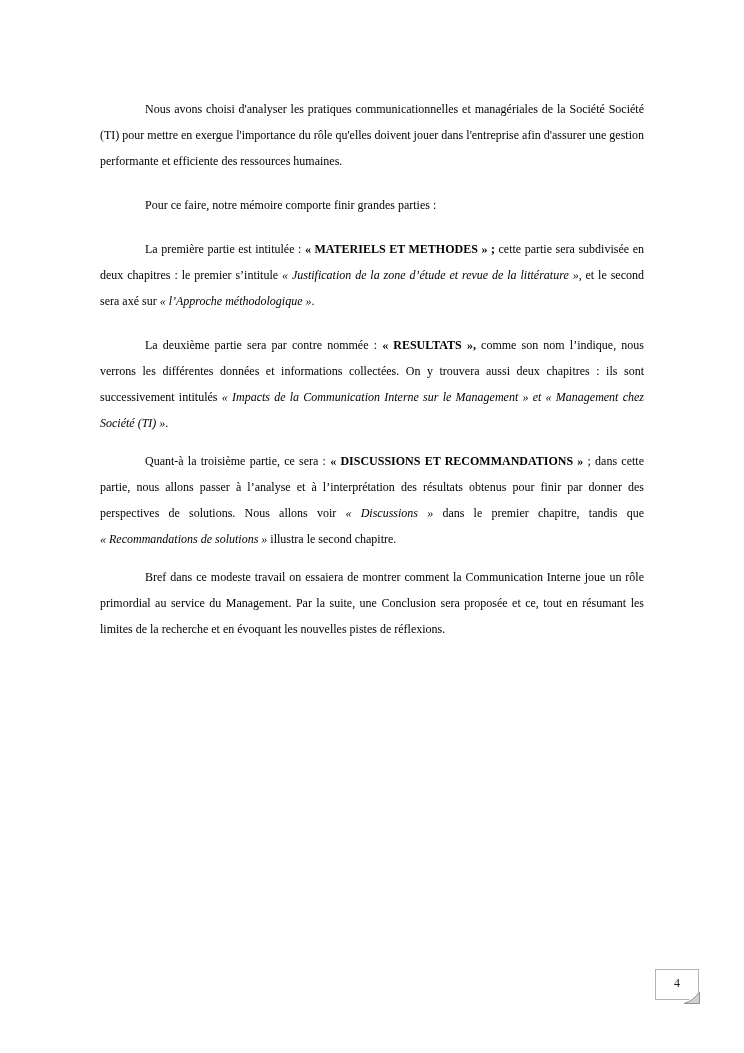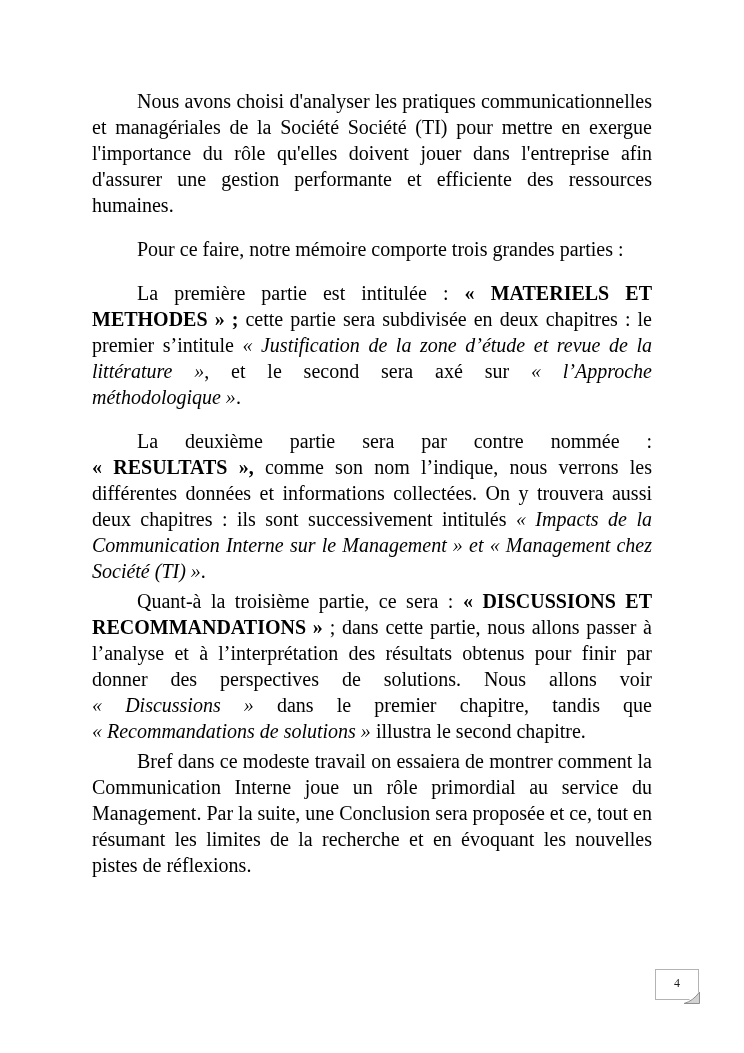--- a/index.html
+++ b/index.html
@@ -15,22 +15,22 @@
     font-family: "Liberation Serif", "DejaVu Serif", serif;
     color: #000000;
   }
   .doc-body {
     position: absolute;
     left: 88px;
     top: 84px;
     width: 568px;
   }
   p.para {
-    margin: 4px;
-    font-size: 20px;
+    margin: 12px;
+    font-size: 12px;
     line-height: 26px;
     text-align: justify;
     text-indent: 45px;
     color: #000000;
   }
   p.para.gap {
     margin-bottom: 18px;
   }
   .run-normal { font-style: normal; font-weight: normal; }
   .run-italic { font-style: italic; font-weight: normal; }
@@ -62,21 +62,21 @@
     width: 22px;
     height: 18px;
     line-height: 0;
   }
 </style>
 </head>
 <body>
 
 <div class="doc-body">
     <p class="para gap"><span class="run-normal">Nous avons choisi d'analyser les pratiques communicationnelles et managériales de la Société Société (TI) pour mettre en exergue l'importance du rôle qu'elles doivent jouer dans l'entreprise afin d'assurer une gestion performante et efficiente des ressources humaines.</span></p>
-    <p class="para gap"><span class="run-normal">Pour ce faire, notre mémoire comporte trois grandes parties :</span></p>
+    <p class="para gap"><span class="run-normal">Pour ce faire, notre mémoire comporte finir grandes parties :</span></p>
     <p class="para gap"><span class="run-normal">La première partie est intitulée : </span><span class="run-bold-italic">«&nbsp;MATERIELS ET METHODES&nbsp;»&nbsp;; </span><span class="run-normal">cette partie sera subdivisée en deux chapitres : le premier s’intitule </span><span class="run-italic">«&nbsp;Justification de la zone d’étude et revue de la littérature&nbsp;»</span><span class="run-normal">, et le second sera axé sur </span><span class="run-italic">«&nbsp;l’Approche méthodologique&nbsp;»</span><span class="run-normal">.</span></p>
     <p class="para"><span class="run-normal">La deuxième partie sera par contre nommée : </span><span class="run-bold-italic">«&nbsp;RESULTATS&nbsp;», </span><span class="run-normal">comme son nom l’indique, nous verrons les différentes données et informations collectées. On y trouvera aussi deux chapitres : ils sont successivement intitulés </span><span class="run-italic">«&nbsp;Impacts de la Communication Interne sur le Management&nbsp;» et «&nbsp;Management chez Société (TI)&nbsp;»</span><span class="run-normal">.</span></p>
     <p class="para"><span class="run-normal">Quant-à la troisième partie, ce sera : </span><span class="run-bold-italic">«&nbsp;DISCUSSIONS ET RECOMMANDATIONS&nbsp;»</span><span class="run-normal">&nbsp;; dans cette partie, nous allons passer à l’analyse et à l’interprétation des résultats obtenus pour finir par donner des perspectives de solutions. Nous allons voir </span><span class="run-italic">«&nbsp;Discussions&nbsp;»</span><span class="run-normal"> dans le premier chapitre, tandis que </span><span class="run-italic">«&nbsp;Recommandations de solutions&nbsp;»</span><span class="run-normal"> illustra le second chapitre.</span></p>
     <p class="para"><span class="run-normal">Bref dans ce modeste travail on essaiera de montrer comment la Communication Interne joue un rôle primordial au service du Management. Par la suite, une Conclusion sera proposée et ce, tout en résumant les limites de la recherche et en évoquant les nouvelles pistes de réflexions.</span></p>
   </div>
 
 <div class="page-num-box">
   <span class="num">4</span>
   <span class="page-curl">
     <svg width="22" height="18" viewBox="0 0 22 18" xmlns="http://www.w3.org/2000/svg">

